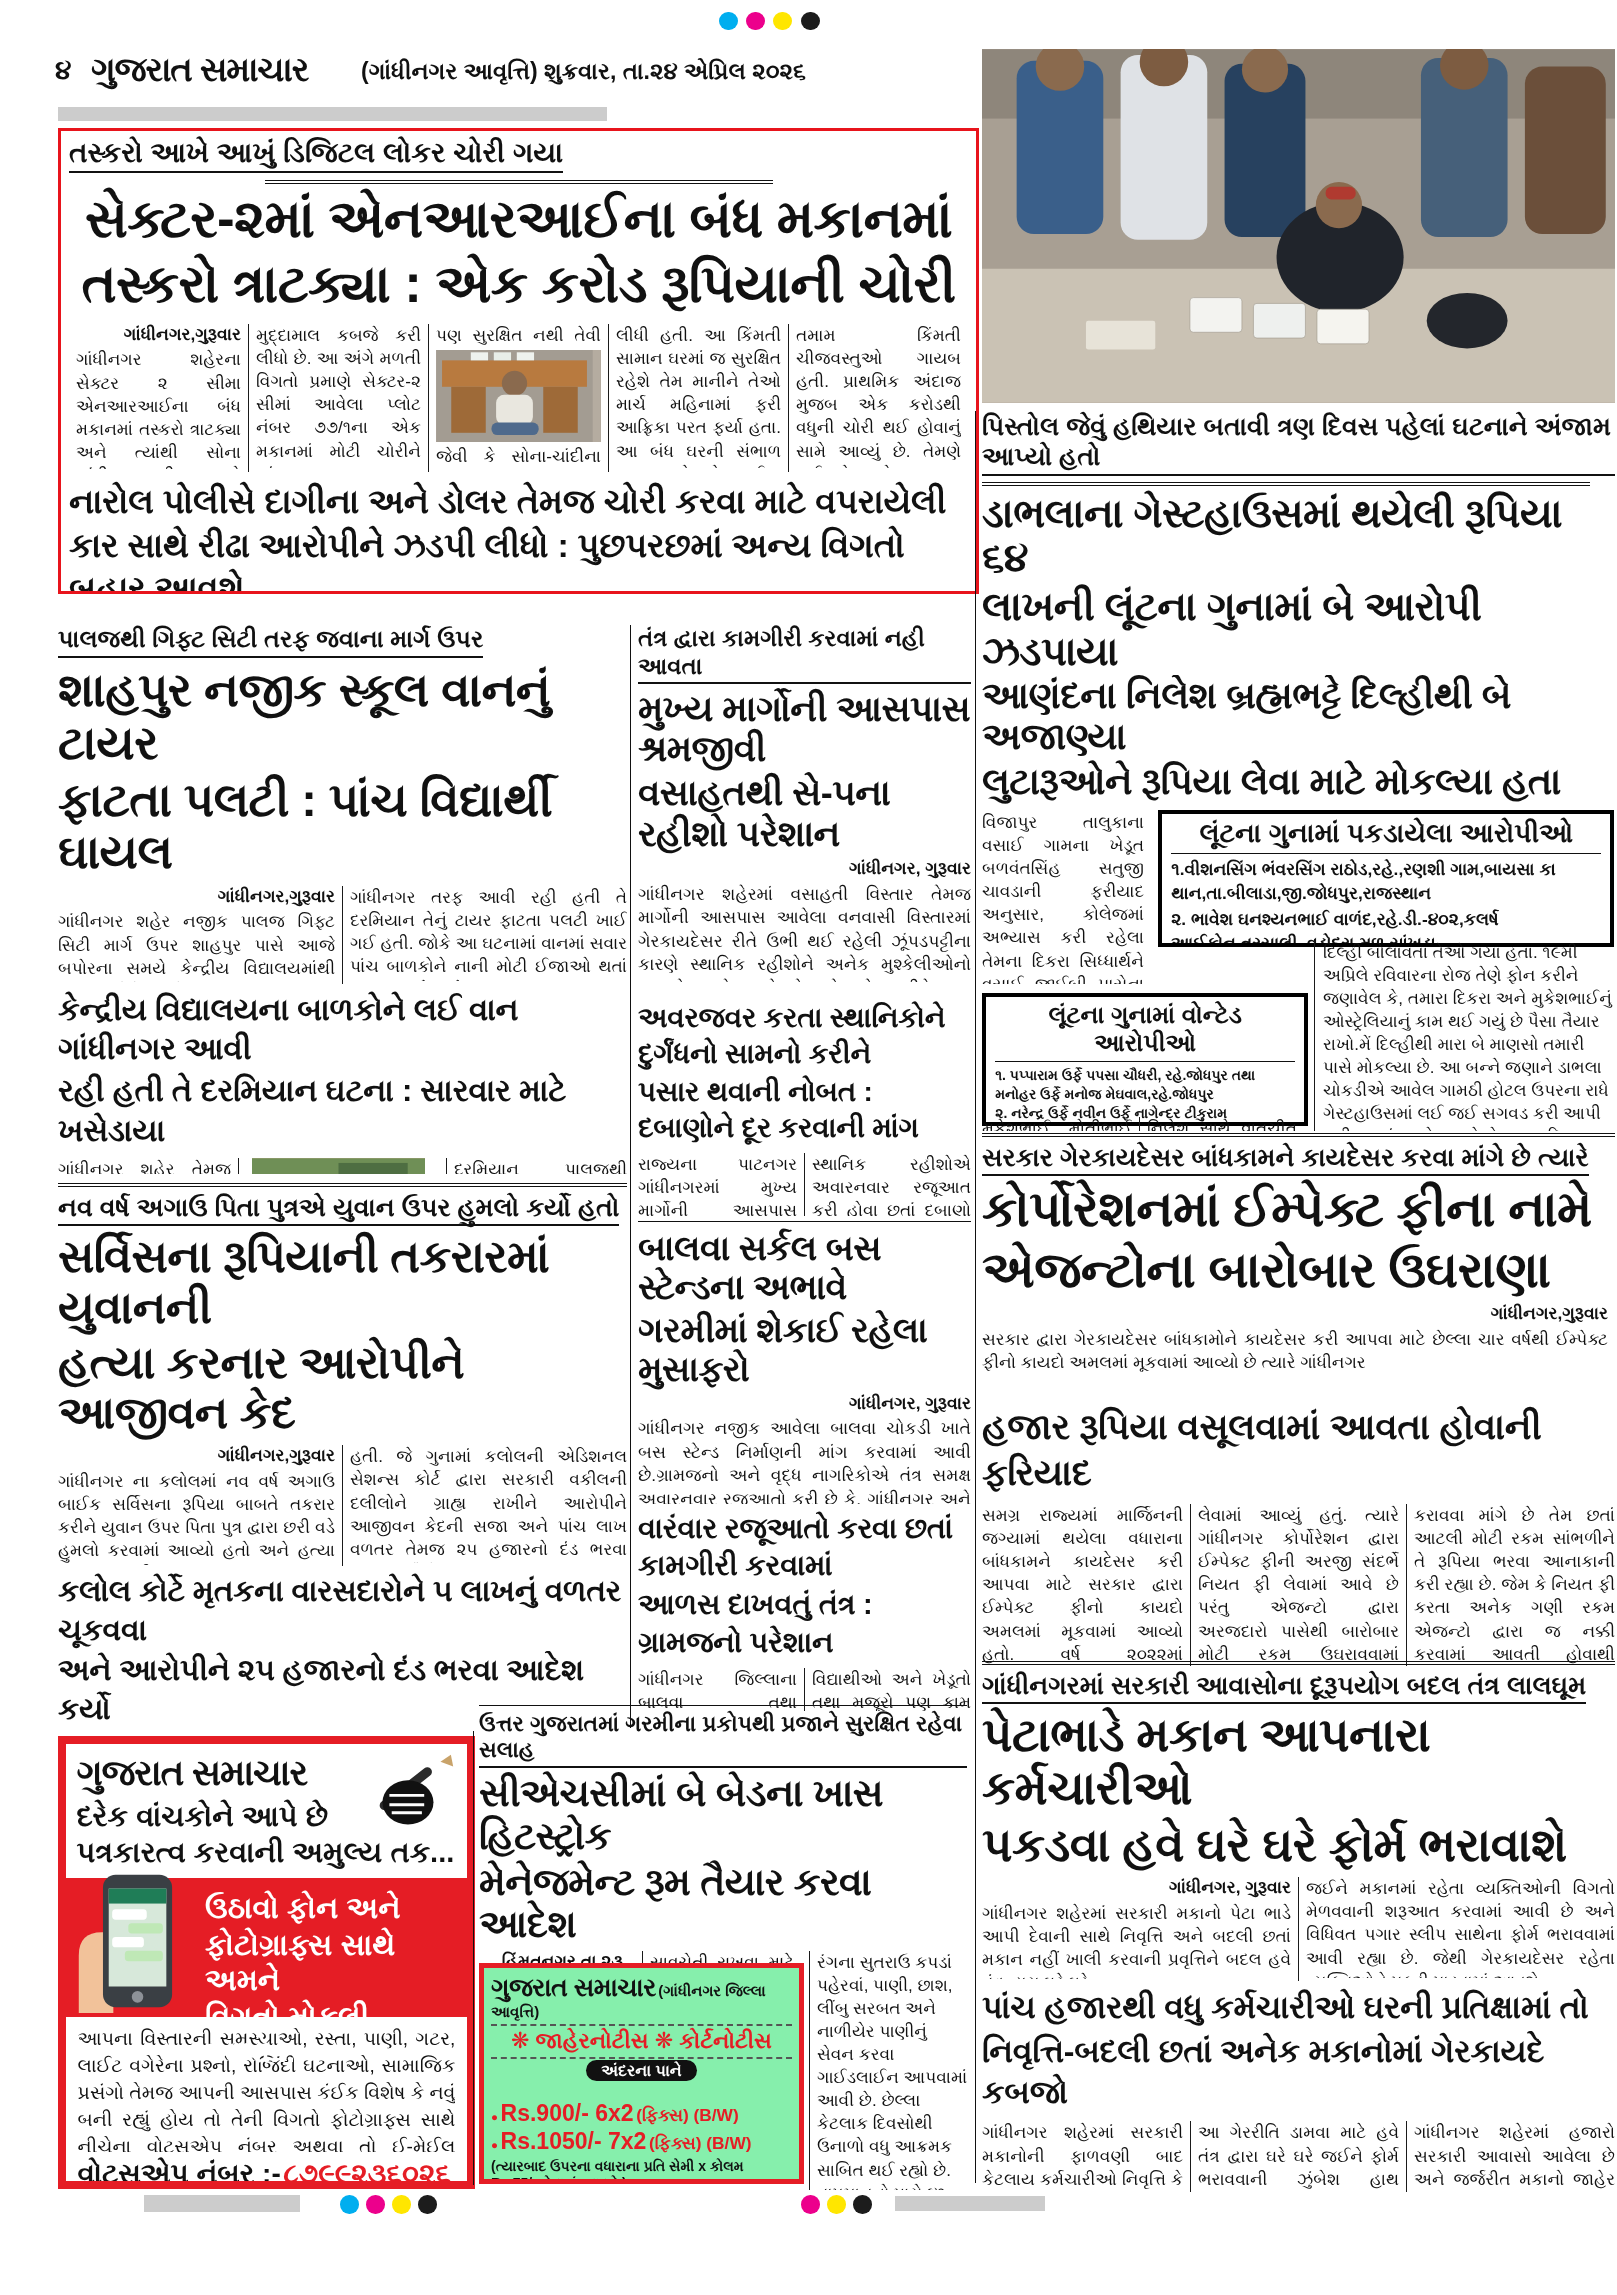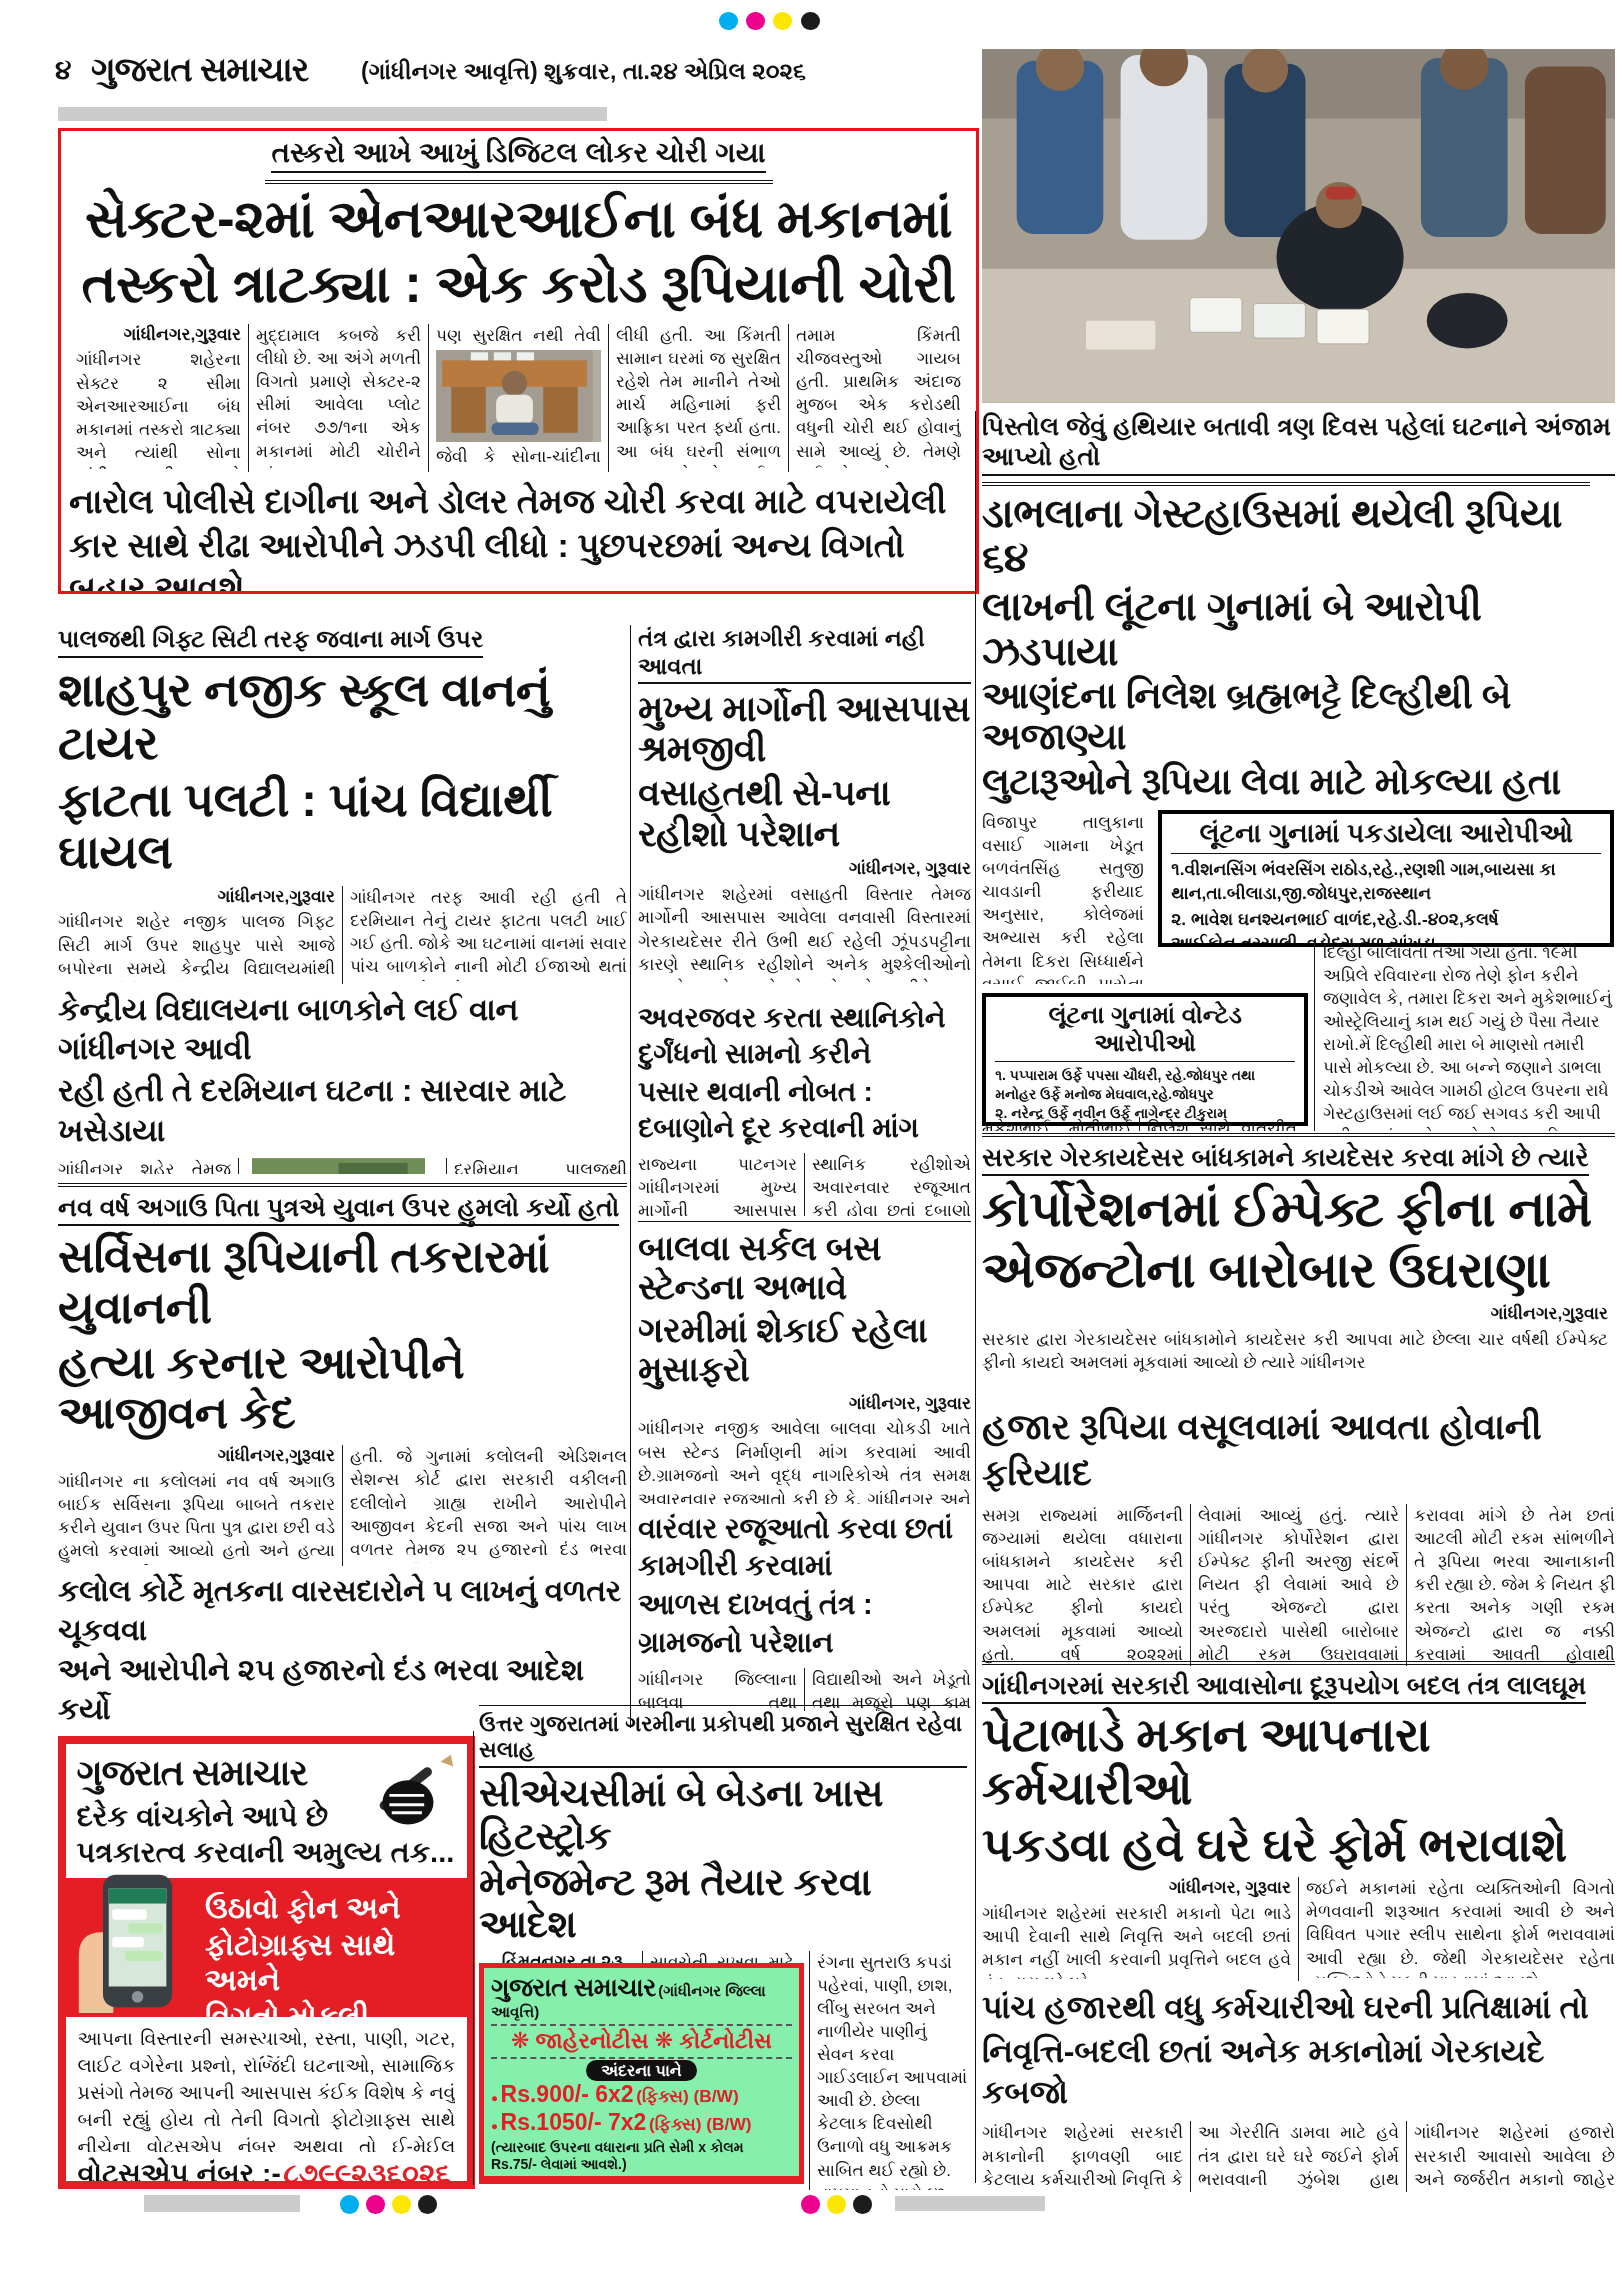--- a/index.html
+++ b/index.html
@@ -55,21 +55,21 @@
       <rect x="595" y="238" width="52" height="22" rx="10" fill="#b03a30"></rect>
       <rect x="360" y="430" width="90px" height="60" rx="6" fill="#f3f3f0" stroke="#9b9488"></rect>
       <rect x="470" y="440" width="90" height="60" rx="6" fill="#eef0ee" stroke="#9b9488"></rect>
       <rect x="580" y="450" width="90" height="60" rx="6" fill="#f5f4ef" stroke="#9b9488"></rect>
       <ellipse cx="840" cy="470" rx="70" ry="48" fill="#23262c"></ellipse>
       <rect x="180" y="470" width="120" height="50" rx="4" fill="#e7e3d8"></rect>
     </svg>
   </div>
 
   <div class="abs" style="left:58px;top:128px;width:899px;height:451px;border:3.5px solid #e8141c;padding:4.6px 8px;overflow:hidden;">
-    <div style="text-align:center;">
+    <div style="text-align:left;">
       <span class="k" style="font-size:28px;">તસ્કરો આખે આખું ડિજિટલ લોકર ચોરી ગયા</span>
     </div>
     <div class="krule" style="width:508px;margin:3.5px auto 1.2px auto;"></div>
     <div class="h" style="font-size:53px;text-align:center;margin-top:4.6px;">સેક્ટર-૨માં એનઆરઆઈના બંધ મકાનમાં</div>
     <div class="h" style="font-size:53px;text-align:center;margin-top:5.8px;">તસ્કરો ત્રાટક્યા : એક કરોડ રૂપિયાની ચોરી</div>
     <div class="cols" style="margin-top:10.4px;height:148px;">
       <div class="c">
         <div class="dl">ગાંધીનગર,ગુરૂવાર</div>
         <div class="body" style="height:121px;">ગાંધીનગર શહેરના સેક્ટર ૨ સીમા એનઆરઆઈના બંધ મકાનમાં તસ્કરો ત્રાટક્યા અને ત્યાંથી સોના ચાંદીના દાગીના અને રોકડ રકમ મળી એક કરોડ ઉપરાંતનો મુદ્દામાલ ચોરી ગયા હતા. ત્યારે અમદાવાદની નારોલ પોલીસે ચોરી કરનાર રીઢા આરોપીને ઝડપી લીધો છે અને ચોરીમાં ગયેલ તમામ</div>
       </div>
@@ -351,21 +351,21 @@
   <div class="abs" style="left:479px;top:1963px;width:315px;height:211px;border:5.8px solid #e51d25;background:#86efac;overflow:hidden;">
     <div style="padding:4.6px 7px 0 7px;">
       <span style="font-size:25.4px;font-weight:900;letter-spacing:-0.6px;">ગુજરાત સમાચાર</span>
       <span style="font-size:15px;font-weight:700;">(ગાંધીનગર જિલ્લા આવૃત્તિ)</span>
       <div style="border-top:2.3px dashed #555;margin-top:3.5px;"></div>
       <div style="font-size:22px;font-weight:900;color:#e51d25;text-align:center;margin-top:2.3px;">❋ જાહેરનોટીસ ❋ કોર્ટનોટીસ</div>
       <div style="border-top:2.3px dashed #555;margin-top:2.3px;"></div>
       <div style="text-align:center;margin-top:3.5px;">
         <span style="background:#111;color:#fff;font-size:16px;font-weight:800;padding:2.3px 15px;border-radius:14px;">અંદરના પાને</span>
       </div>
-      <div style="margin-top:1px;color:#e51d25;font-weight:900;">
+      <div style="margin-top:20px;color:#e51d25;font-weight:900;">
         <span style="font-size:11.6px;">●</span>
         <span style="font-size:23px;">Rs.900/- 6x2</span>
         <span style="font-size:17.3px;">(ફિક્સ) (B/W)</span>
       </div>
       <div style="margin-top:1.2px;color:#e51d25;font-weight:900;">
         <span style="font-size:11.6px;">●</span>
         <span style="font-size:23px;">Rs.1050/- 7x2</span>
         <span style="font-size:17.3px;">(ફિક્સ) (B/W)</span>
       </div>
       <div style="font-size:14px;font-weight:800;margin-top:2.3px;">(ત્યારબાદ ઉપરના વધારાના પ્રતિ સેમી x કોલમ Rs.75/- લેવામાં આવશે.)</div>

